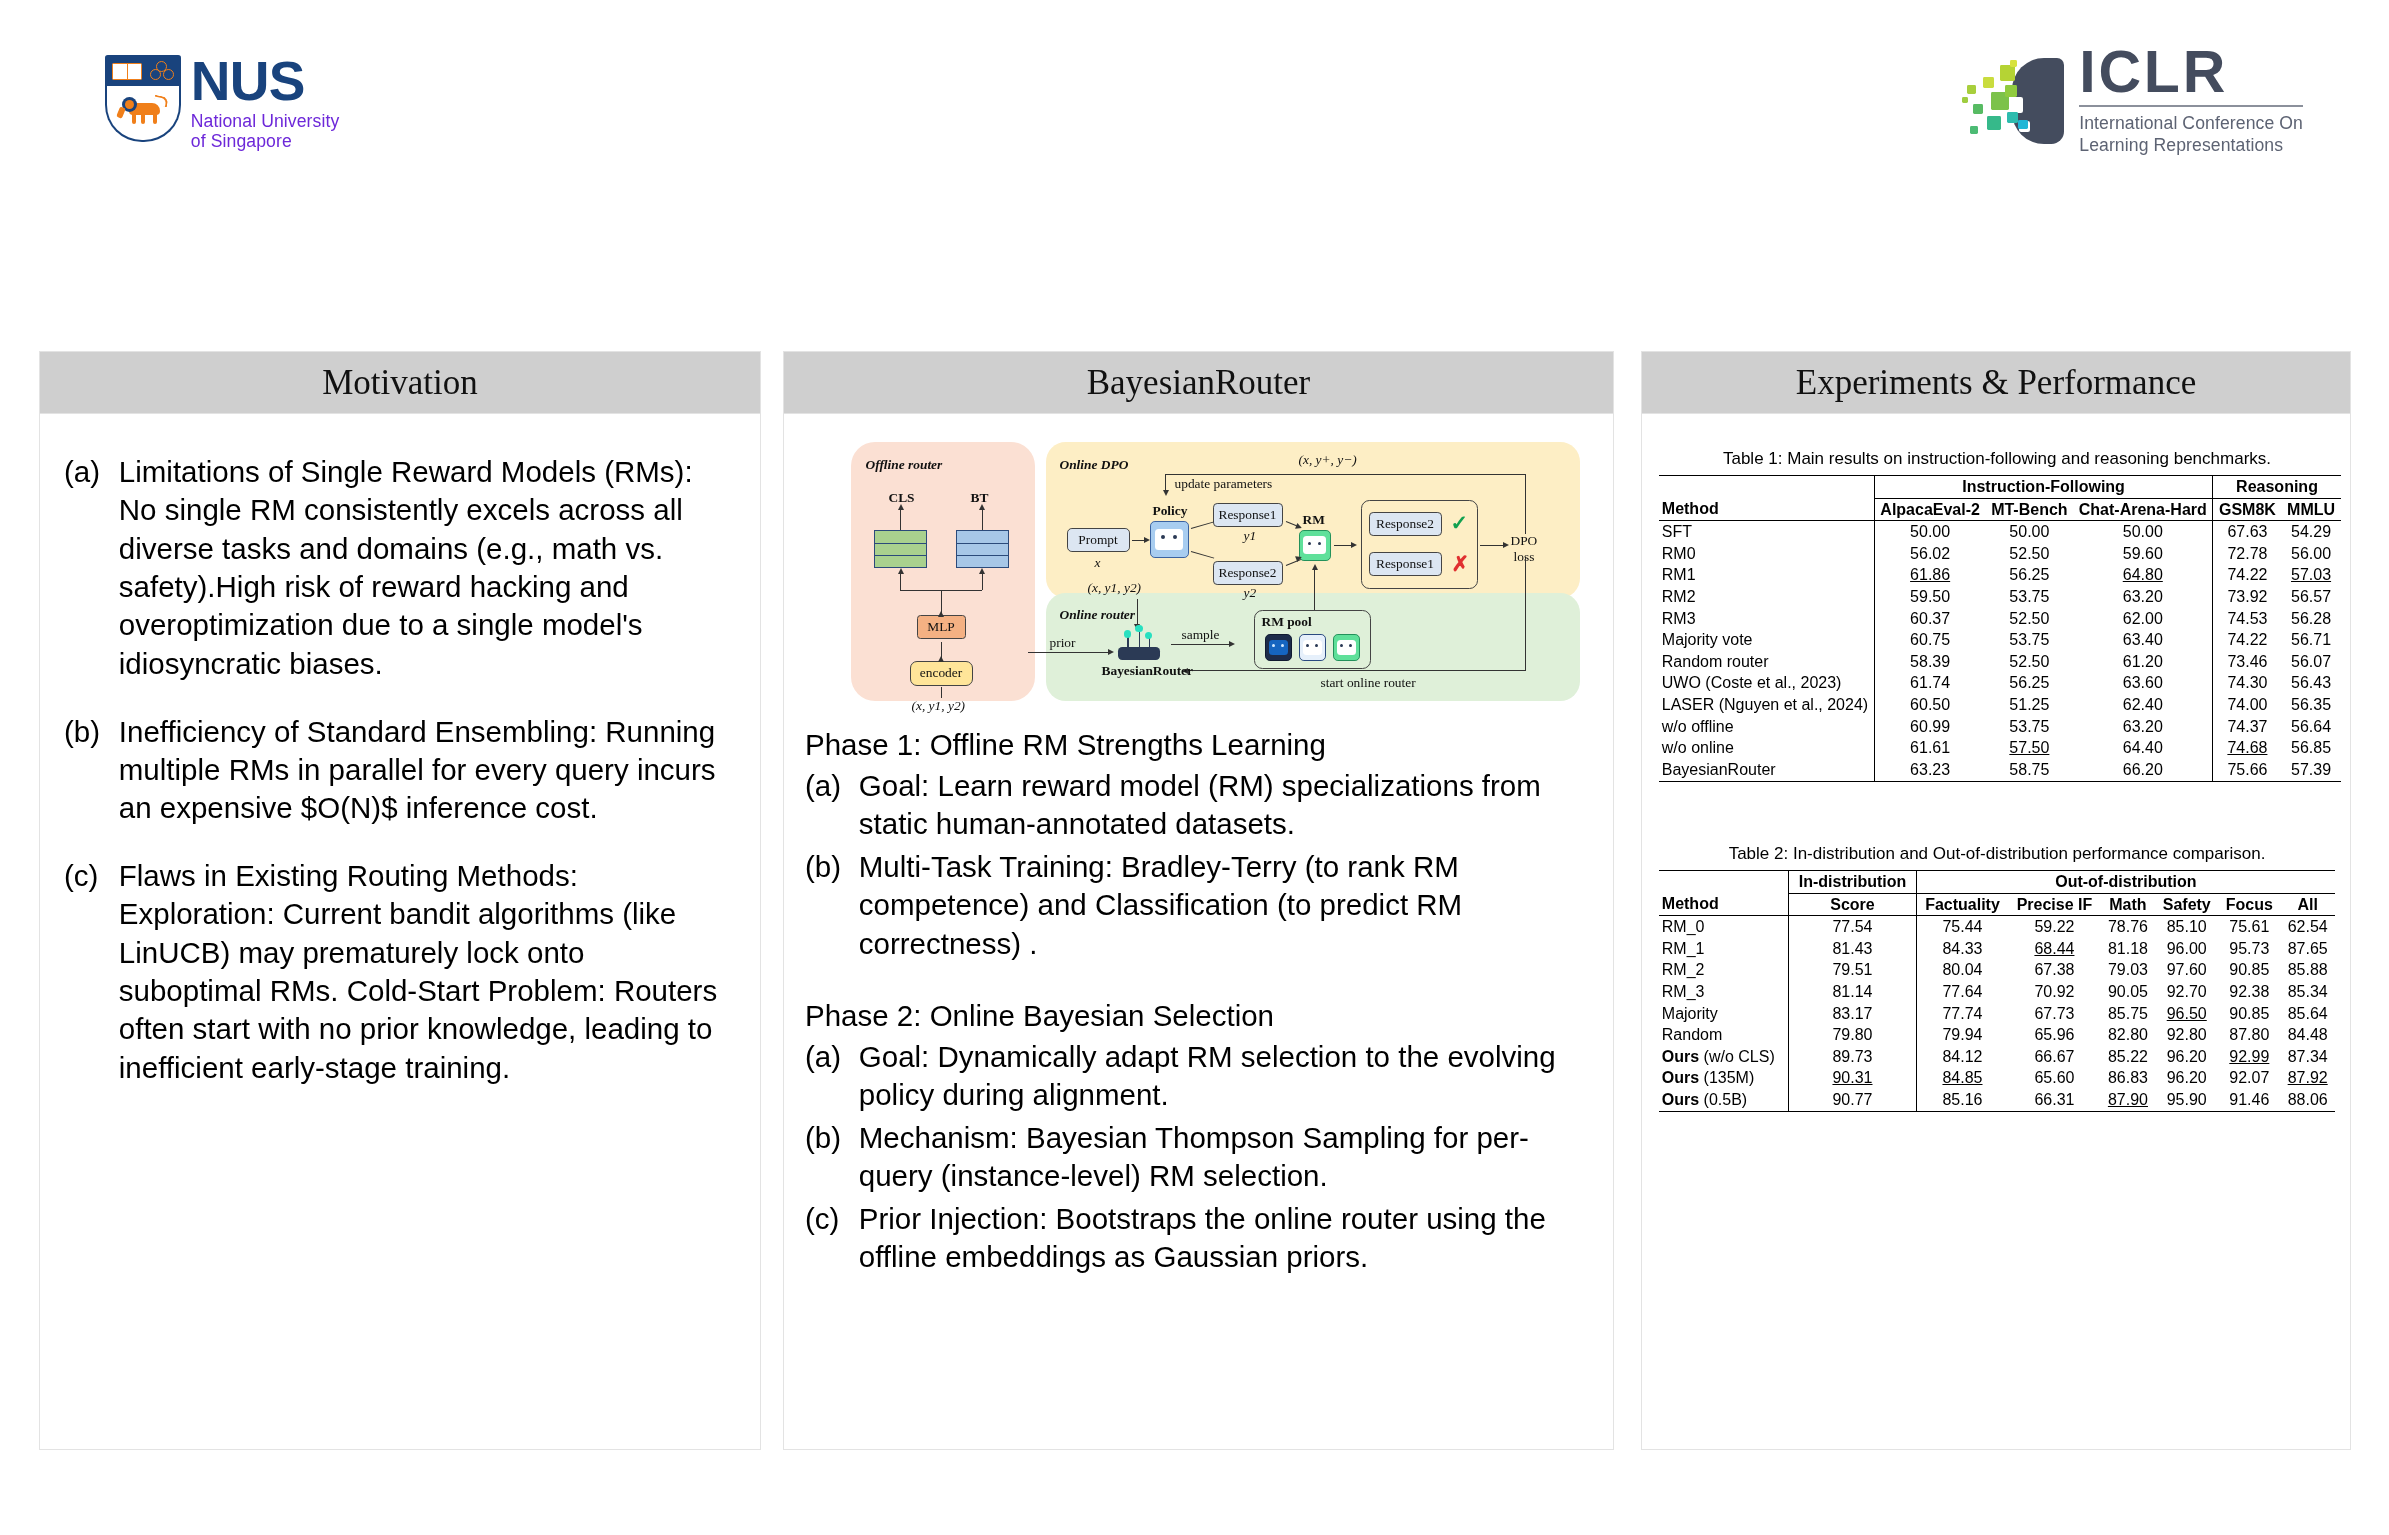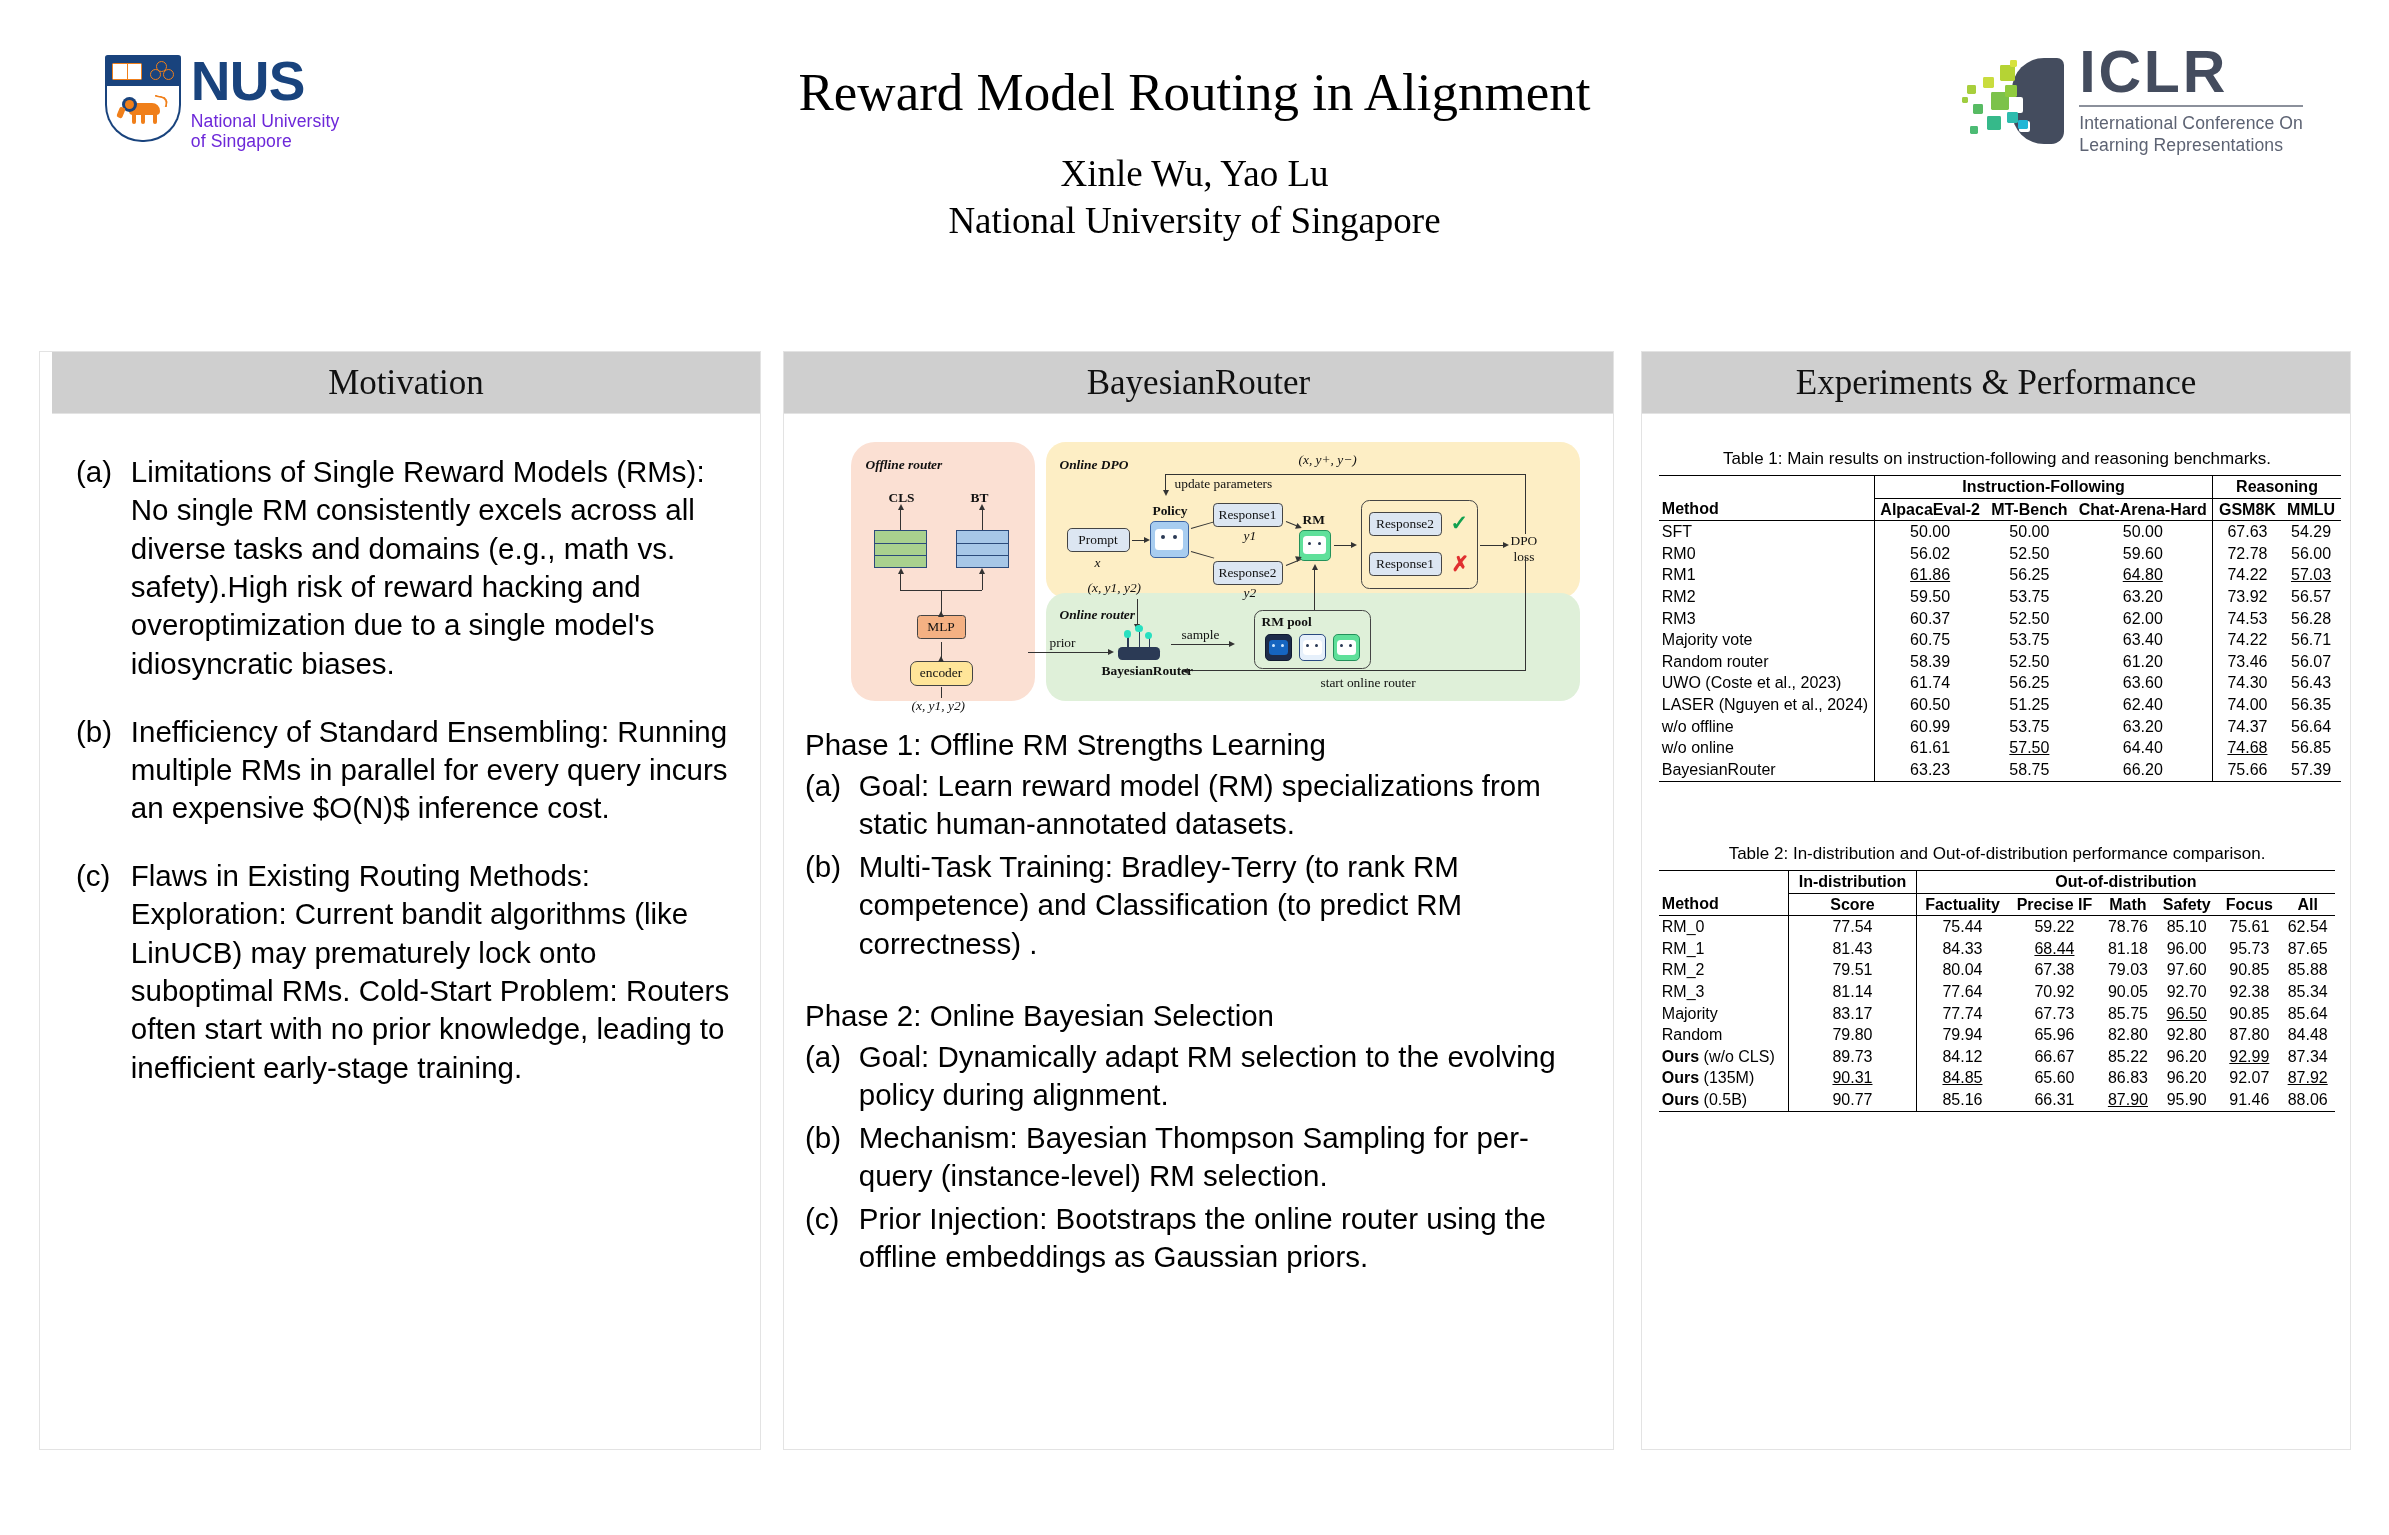--- a/index.html
+++ b/index.html
@@ -118,21 +118,21 @@
   }
   .panel-head {
     height: 62px; background: #cfcfcf; display: flex; align-items: center; justify-content: center;
     border-bottom: 0.7px solid #e3e3e3;
   }
   .panel-head span {
     font-family: "Liberation Serif", serif; font-size: 35px; color: #111;
   }
   .panel-body { padding: 0; height: calc(100% - 62px); position: relative; }
 
-  #panel-motivation { left: 39px;   top: 351px; width: 722px; height: 1099px; padding-left: 12px; }
+  #panel-motivation { left: 39px;   top: 351px; width: 722px; height: 1099px; }
   #panel-method     { left: 783px; top: 351px; width: 831px; height: 1099px; }
   #panel-results    { left: 1641px; top: 351px; width: 710px; height: 1099px; }
 
   
   .blist { padding: 39px 28px 0 24px; }
   .bitem { display: flex; gap: 9.8px; margin-bottom: 29.5px; }
   .bitem .marker {
     font-family: "Liberation Sans Narrow","Liberation Sans", sans-serif;
     font-size: 29.5px; line-height: 1.30; color: #000; min-width: 45px; font-stretch: condensed;
   }
@@ -294,27 +294,20 @@
       <div class="iclr-text">
         <div class="iclr-big">ICLR</div>
         <div class="iclr-rule"></div>
         <div class="iclr-sub">
           <div>International Conference On</div>
           <div>Learning Representations</div>
         </div>
       </div>
     </div>
 
-    <div class="title-block">
-      <div class="poster-title">Reward Model Routing in Alignment</div>
-      <div class="authors">
-        <div>Xinle Wu, Yao Lu</div>
-        <div>National University of Singapore</div>
-      </div>
-    </div>
   </div>
 
   <div class="panel" id="panel-motivation">
     <div class="panel-head">
       <span>Motivation</span>
     </div>
     <div class="panel-body">
       <div class="blist">
         <div class="bitem">
           <div class="marker">(a)</div>

